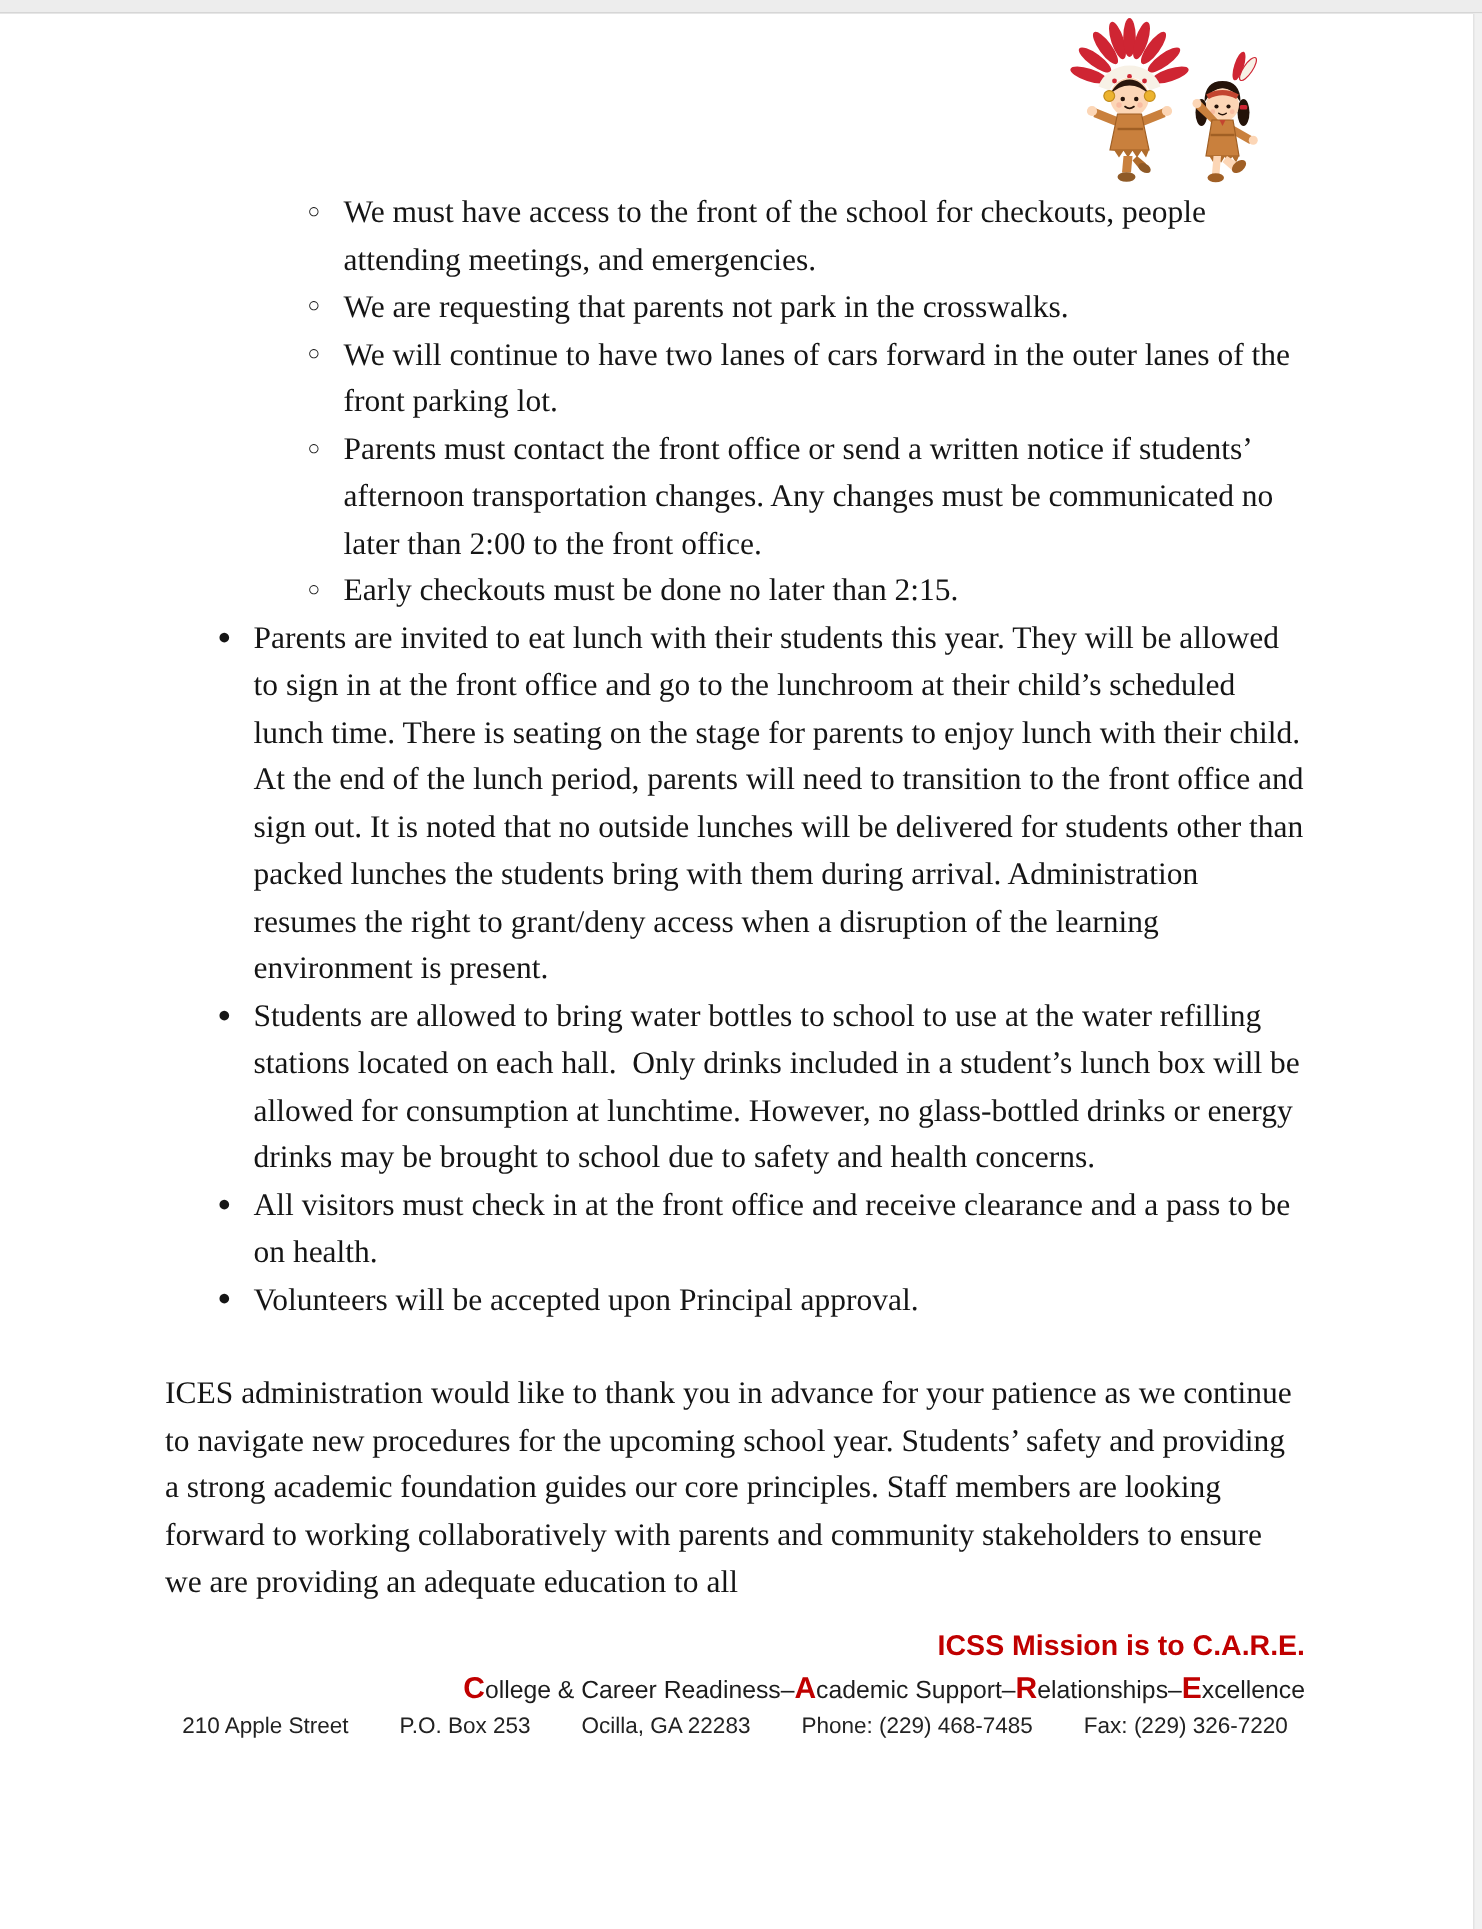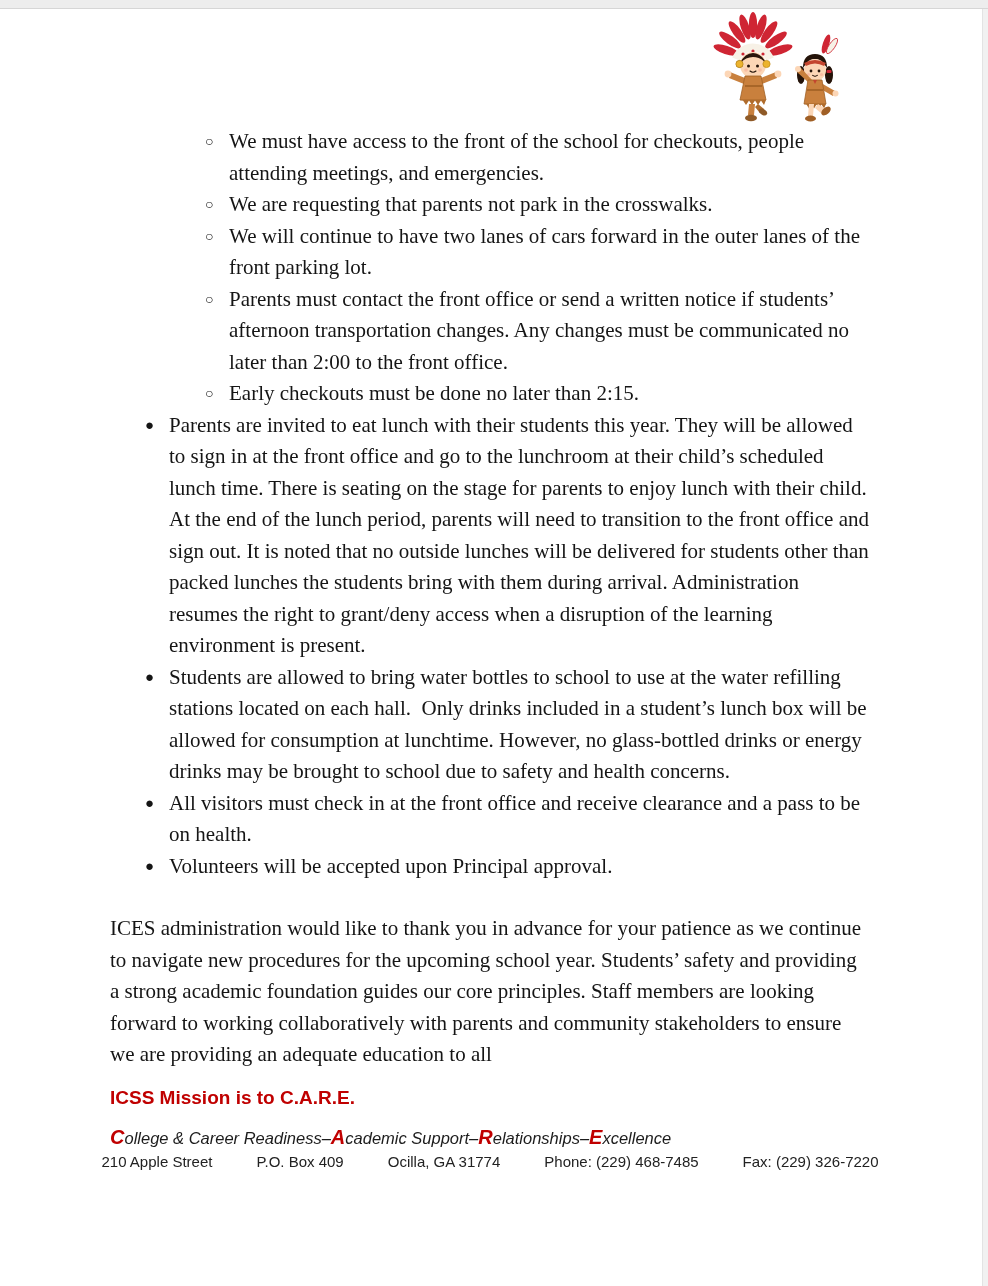--- a/index.html
+++ b/index.html
@@ -37,41 +37,40 @@
   .main-list{ margin-left:35px; }
   .marker{
     flex:0 0 24px; width:24px;
     font-size:15px; line-height:31.5px;
   }
   .sub-list .marker{ font-size:14px; }
   .li-text{ flex:1; white-space:pre-wrap; }
   .closing{ margin-top:31px; white-space:pre-wrap; }
   .page-footer{
     margin-top:15px;
-    text-align:left;
+    text-align:right;
     font-family:"Liberation Sans", sans-serif;
   }
   .mission{
     color:var(--accent);
     font-weight:bold;
     font-size:19px; line-height:24px;
   }
   .care-line{
-    margin-top:15px;
+    margin-top:4px;
     font-size:16.5px; line-height:25px;
     color:#1c1c1c;
-    font-style:italic;
   }
   .care-initial{
     color:var(--accent);
     font-weight:bold;
     font-size:20px;
   }
   .address-line{
-    display:flex; justify-content:center; gap:44px;
+    display:flex; justify-content:center; gap:34px;
     font-size:15px; line-height:22px; color:#222222;
     white-space:nowrap;
   }
 </style>
 </head>
 <body>
 
 <div class="viewport">
   <div class="top-bar"></div>
   <div class="right-edge"></div>
@@ -197,21 +196,21 @@
         </li>
     </ul>
 
     <p class="closing">ICES administration would like to thank you in advance for your patience as we continue to navigate new procedures for the upcoming school year. Students’ safety and providing a strong academic foundation guides our core principles. Staff members are looking forward to working collaboratively with parents and community stakeholders to ensure we are providing an adequate education to all</p>
 
     <div class="page-footer">
       <div class="mission">ICSS Mission is to C.A.R.E.</div>
       <div class="care-line"><span class="care-initial">C</span><span>ollege &amp; Career Readiness–</span><span class="care-initial">A</span><span>cademic Support–</span><span class="care-initial">R</span><span>elationships–</span><span class="care-initial">E</span><span>xcellence</span></div>
       <div class="address-line">
         <span>210 Apple Street</span>
-        <span>P.O. Box 409</span>
-        <span>Ocilla, GA 31774</span>
+        <span>P.O. Box 253</span>
+        <span>Ocilla, GA 22283</span>
         <span>Phone: (229) 468-7485</span>
         <span>Fax: (229) 326-7220</span>
       </div>
     </div>
 
   </div>
 </div>
 
 </body></html>

